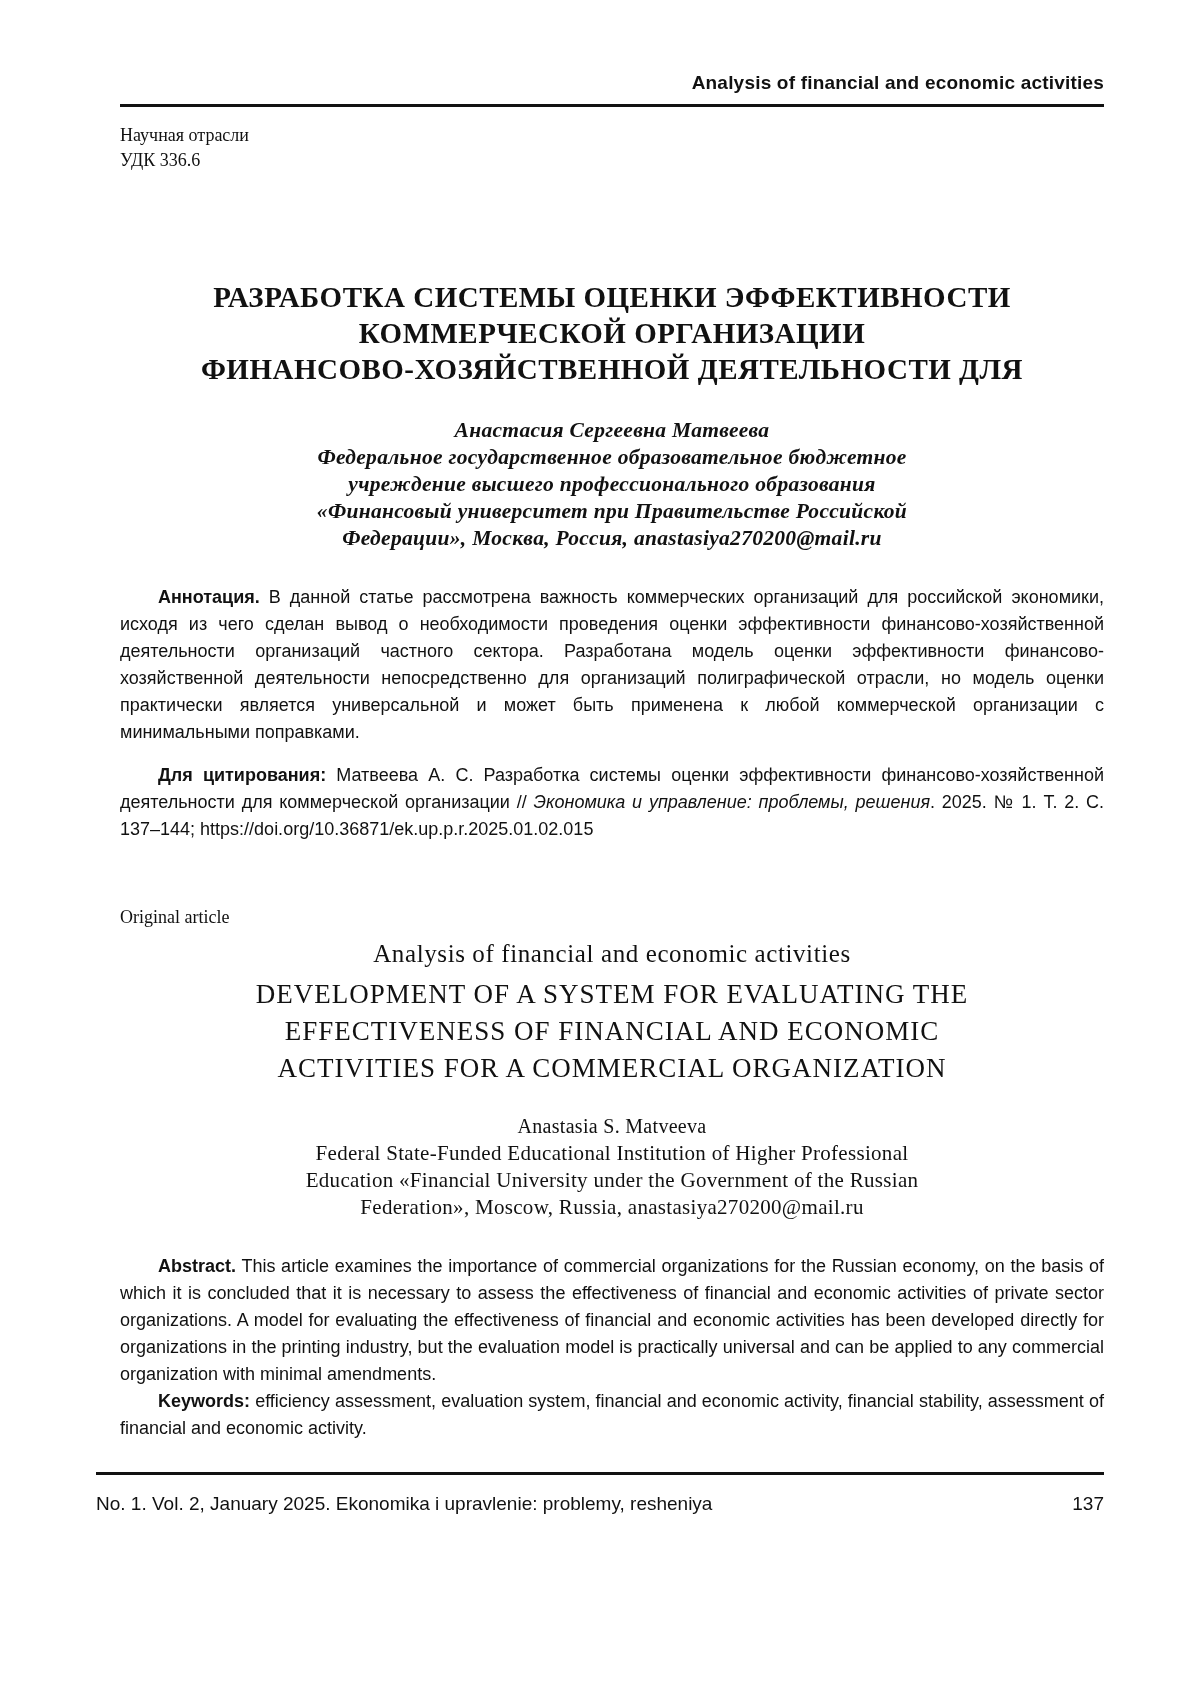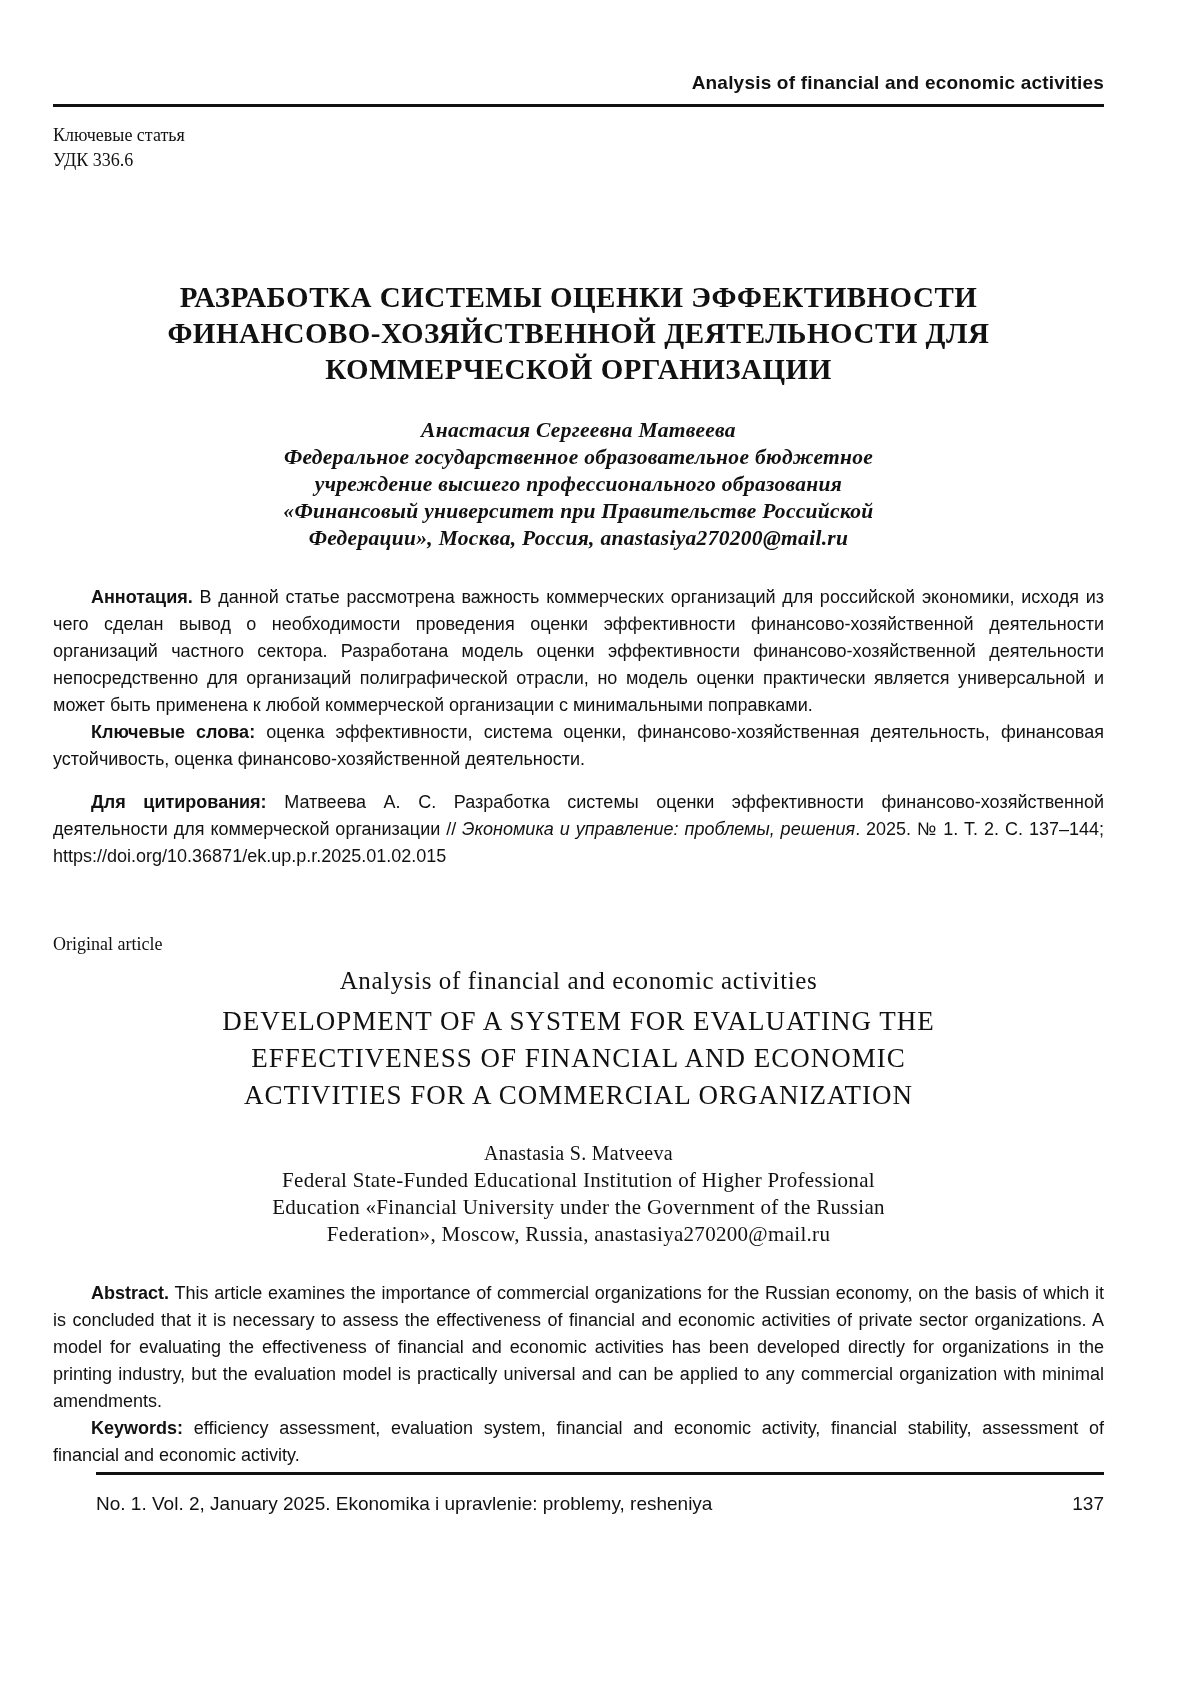--- a/index.html
+++ b/index.html
@@ -5,21 +5,21 @@
   * { margin:0; padding:0; box-sizing:border-box; }
   html,body { background:#e8e8e8; }
   .page {
     position:relative;
     width:1200px; height:1698px;
     margin:0 auto;
     background:#ffffff;
     color:#111111;
     overflow:hidden;
   }
-  .content { padding:72px 96px 0 53px; }
+  .content { padding:72px 96px 0 120px; }
 
   .running-head {
     font-family:"Liberation Sans", sans-serif;
     font-weight:bold; font-size:19px;
     text-align:right;
     margin-bottom:10px;
     letter-spacing:0.2px;
   }
   .rule { border-top:3px solid #111; }
 
@@ -98,41 +98,40 @@
 </head>
 <body>
 
 <div class="page">
   <div class="content">
 
     <div class="running-head">Analysis of financial and economic activities</div>
     <div class="rule"></div>
 
     <div class="meta">
-      <div>Ключевые статья</div>
+      <div>Научная отрасли</div>
       <div>УДК 336.6</div>
     </div>
 
     <h1 class="ru-title">
       <span class="line">РАЗРАБОТКА СИСТЕМЫ ОЦЕНКИ ЭФФЕКТИВНОСТИ</span>
+      <span class="line">КОММЕРЧЕСКОЙ ОРГАНИЗАЦИИ</span>
       <span class="line">ФИНАНСОВО-ХОЗЯЙСТВЕННОЙ ДЕЯТЕЛЬНОСТИ ДЛЯ</span>
-      <span class="line">КОММЕРЧЕСКОЙ ОРГАНИЗАЦИИ</span>
     </h1>
 
     <div class="ru-author-block">
       <span class="line">Анастасия Сергеевна Матвеева</span>
       <span class="line">Федеральное государственное образовательное бюджетное</span>
       <span class="line">учреждение высшего профессионального образования</span>
       <span class="line">«Финансовый университет при Правительстве Российской</span>
       <span class="line">Федерации», Москва, Россия, anastasiya270200@mail.ru</span>
     </div>
 
     <div class="abstract-section">
       <p class="para"><b>Аннотация.</b><span> В данной статье рассмотрена важность коммерческих организаций для российской экономики, исходя из чего сделан вывод о необходимости проведения оценки эффективности финансово-хозяйственной деятельности организаций частного сектора. Разработана модель оценки эффективности финансово-хозяйственной деятельности непосредственно для организаций полиграфической отрасли, но модель оценки практически является универсальной и может быть применена к любой коммерческой организации с минимальными поправками.</span></p>
-      <p class="para"><b>Ключевые слова:</b><span> оценка эффективности, система оценки, финансово-хозяйственная деятельность, финансовая устойчивость, оценка финансово-хозяйственной деятельности.</span></p>
       <p class="para citation"><b>Для цитирования:</b><span> Матвеева А. С. Разработка системы оценки эффективности финансово-хозяйственной деятельности для коммерческой организации // </span><i>Экономика и управление: проблемы, решения</i><span>. 2025. № 1. Т. 2. С. 137–144; https://doi.org/10.36871/ek.up.p.r.2025.01.02.015</span></p>
     </div>
 
     <div class="original-article">Original article</div>
 
     <div class="en-section-title">Analysis of financial and economic activities</div>
 
     <h2 class="en-title">
       <span class="line">DEVELOPMENT OF A SYSTEM FOR EVALUATING THE</span>
       <span class="line">EFFECTIVENESS OF FINANCIAL AND ECONOMIC</span>

